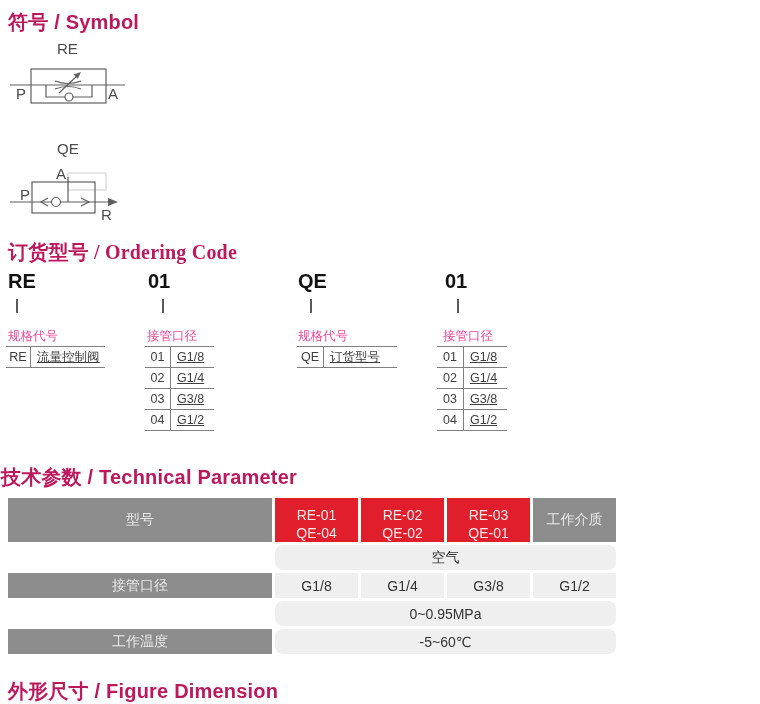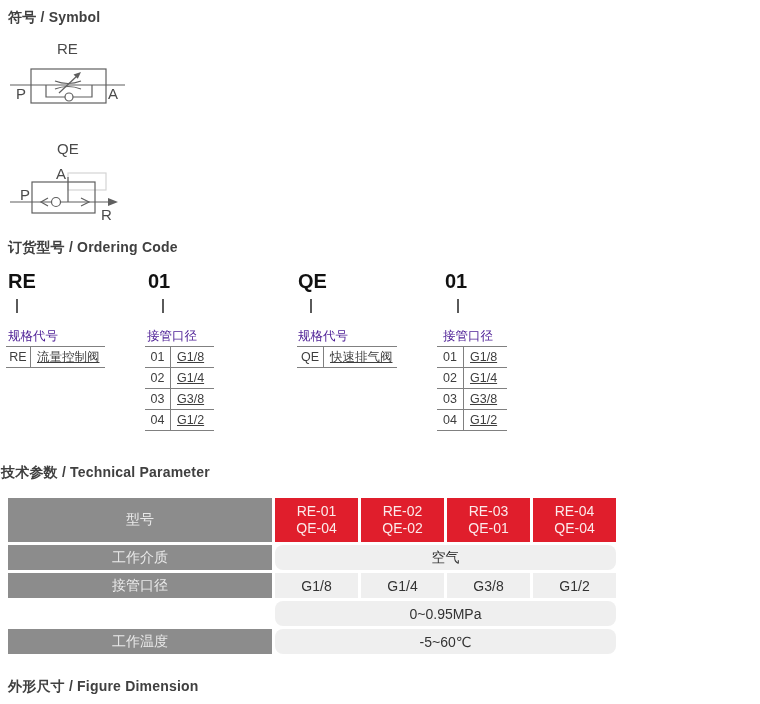--- a/index.html
+++ b/index.html
@@ -3,42 +3,42 @@
 <meta charset="utf-8">
 <style>
   * { margin:0; padding:0; box-sizing:border-box; }
   html,body { background:#fff; }
   .page {
     position:relative; width:760px; height:704px; background:#ffffff;
     font-family:"Liberation Sans","DejaVu Sans",sans-serif; color:#1a1a1a;
     overflow:hidden;
   }
   .abs { position:absolute; }
-  .heading { font-size:14px; font-weight:bold; color:#404040; letter-spacing:0.2px; }
+  .heading { font-size:20px; font-weight:bold; color:#be185d; letter-spacing:0.2px; }
   .sym-label { font-size:15px; color:#4a4a4a; }
   .big-code { font-size:20px; font-weight:bold; color:#111; }
   .tick { width:2px; height:14px; background:#5a5a5a; }
-  .grp-label { font-size:12.5px; color:#4c1d95; }
+  .grp-label { font-size:12.5px; color:#ec4899; }
 
   
   .otable { border-top:1px solid #808080; font-size:12.5px; color:#3e3e3e; }
   .orow { display:flex; align-items:stretch; border-bottom:1px solid #808080; height:21px; }
   .ocode { display:flex; align-items:center; justify-content:center; border-right:1px solid #808080; }
   .oval { display:flex; align-items:center; padding-left:6px; flex:1;text-decoration:underline; }
 
   
   .ttable {
     display:grid;
     grid-template-columns:264px 83px 83px 83px 83px;
     grid-template-rows:44px 25px 25px 25px 25px;
     gap:3px; width:600px; background:#ffffff; font-size:14px;
   }
   .tcell { display:flex; align-items:center; justify-content:center; text-align:center; }
   .tlbl { background:#8c8c8c; color:#e9e9e9; }
-  .tmodel { background:#e01e2c; color:#fbeaea; flex-direction:column; line-height:1.25; }
+  .tmodel { background:#e01e2c; color:#fbeaea; flex-direction:column; line-height:1.25;justify-content:flex-end; }
   .tval { background:#efefef; color:#333333; }
   .span4 { grid-column:2 / span 4;border-radius:8px; }
 
   svg text { font-family:"Liberation Sans","DejaVu Sans",sans-serif; }
 </style>
 </head>
 <body>
 
 <div class="page">
 
@@ -72,21 +72,21 @@
       <polyline points="43,38 36,42 43,46"></polyline>
       <circle cx="51" cy="42" r="4.5" fill="#ffffff"></circle>
       <polyline points="76,38 84,42 76,46"></polyline>
     </g>
     <polygon points="113,42 103,38 103,46" fill="#5f5f5f"></polygon>
     <text x="51" y="19" font-size="15" fill="#4a4a4a">A</text>
     <text x="15" y="40" font-size="15" fill="#4a4a4a">P</text>
     <text x="96" y="60" font-size="15" fill="#4a4a4a">R</text>
   </svg>
 
-  <div class="abs heading" style="left:8px; top:239px;">订货型号 / Ordering Code</div>
+  <div class="abs heading" style="left:8px; top:239px;font-family:Liberation Serif, serif;">订货型号 / Ordering Code</div>
 
   <div class="abs big-code" style="left:8px; top:270px;">RE</div>
   <div class="abs tick" style="left:16px; top:299px;"></div>
   <div class="abs grp-label" style="left:8px; top:328px;">规格代号</div>
   <div class="abs otable" style="left:6px; top:346px; width:99px;">
     <div class="orow">
       <div class="ocode" style="width:25px;">RE</div>
       <div class="oval">流量控制阀</div>
     </div>
   </div>
@@ -112,21 +112,21 @@
       <div class="oval">G1/2</div>
     </div>
   </div>
 
   <div class="abs big-code" style="left:298px; top:270px;">QE</div>
   <div class="abs tick" style="left:310px; top:299px;"></div>
   <div class="abs grp-label" style="left:298px; top:328px;">规格代号</div>
   <div class="abs otable" style="left:297px; top:346px; width:100px;">
     <div class="orow">
       <div class="ocode" style="width:27px;">QE</div>
-      <div class="oval">快速排气阀</div>
+      <div class="oval">订货型号</div>
     </div>
   </div>
 
   <div class="abs big-code" style="left:445px; top:270px;">01</div>
   <div class="abs tick" style="left:457px; top:299px;"></div>
   <div class="abs grp-label" style="left:443px; top:328px;">接管口径</div>
   <div class="abs otable" style="left:437px; top:346px; width:70px;">
     <div class="orow">
       <div class="ocode" style="width:27px;">01</div>
       <div class="oval">G1/8</div>
@@ -155,24 +155,20 @@
       <div>QE-04</div>
     </div>
     <div class="tcell tmodel">
       <div>RE-02</div>
       <div>QE-02</div>
     </div>
     <div class="tcell tmodel">
       <div>RE-03</div>
       <div>QE-01</div>
     </div>
-    <div class="tcell tmodel">
-      <div>RE-04</div>
-      <div>QE-04</div>
-    </div>
 
     <div class="tcell tlbl">工作介质</div>
     <div class="tcell tval span4">空气</div>
 
     <div class="tcell tlbl">接管口径</div>
     <div class="tcell tval">G1/8</div>
     <div class="tcell tval">G1/4</div>
     <div class="tcell tval">G3/8</div>
     <div class="tcell tval">G1/2</div>
 

